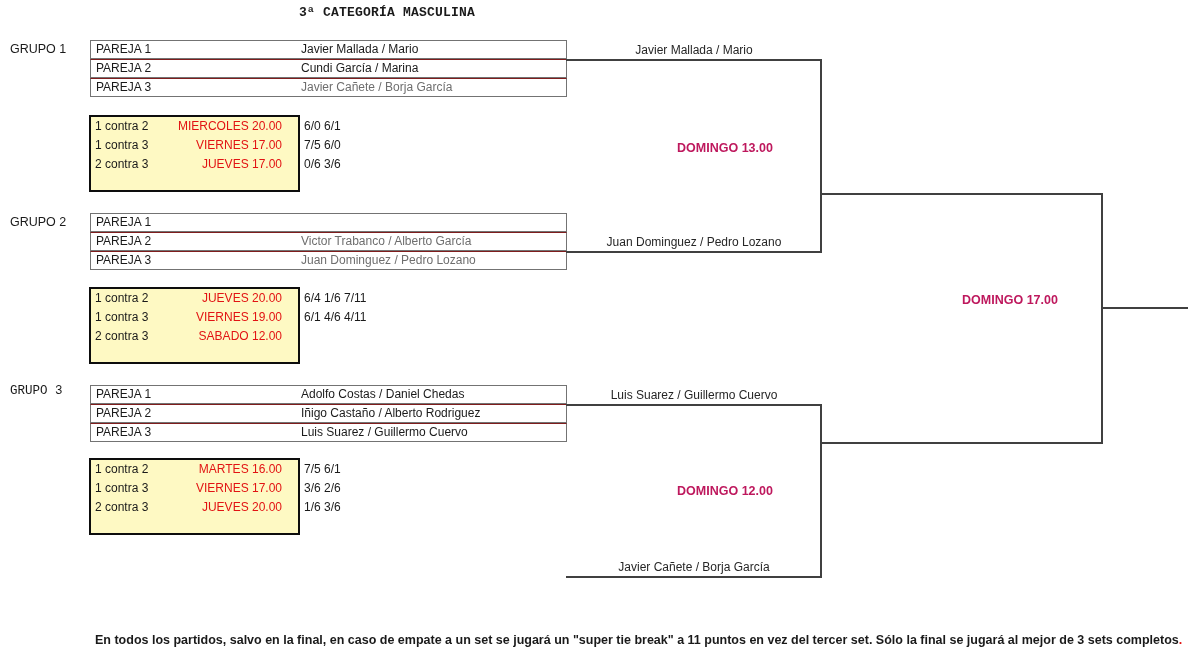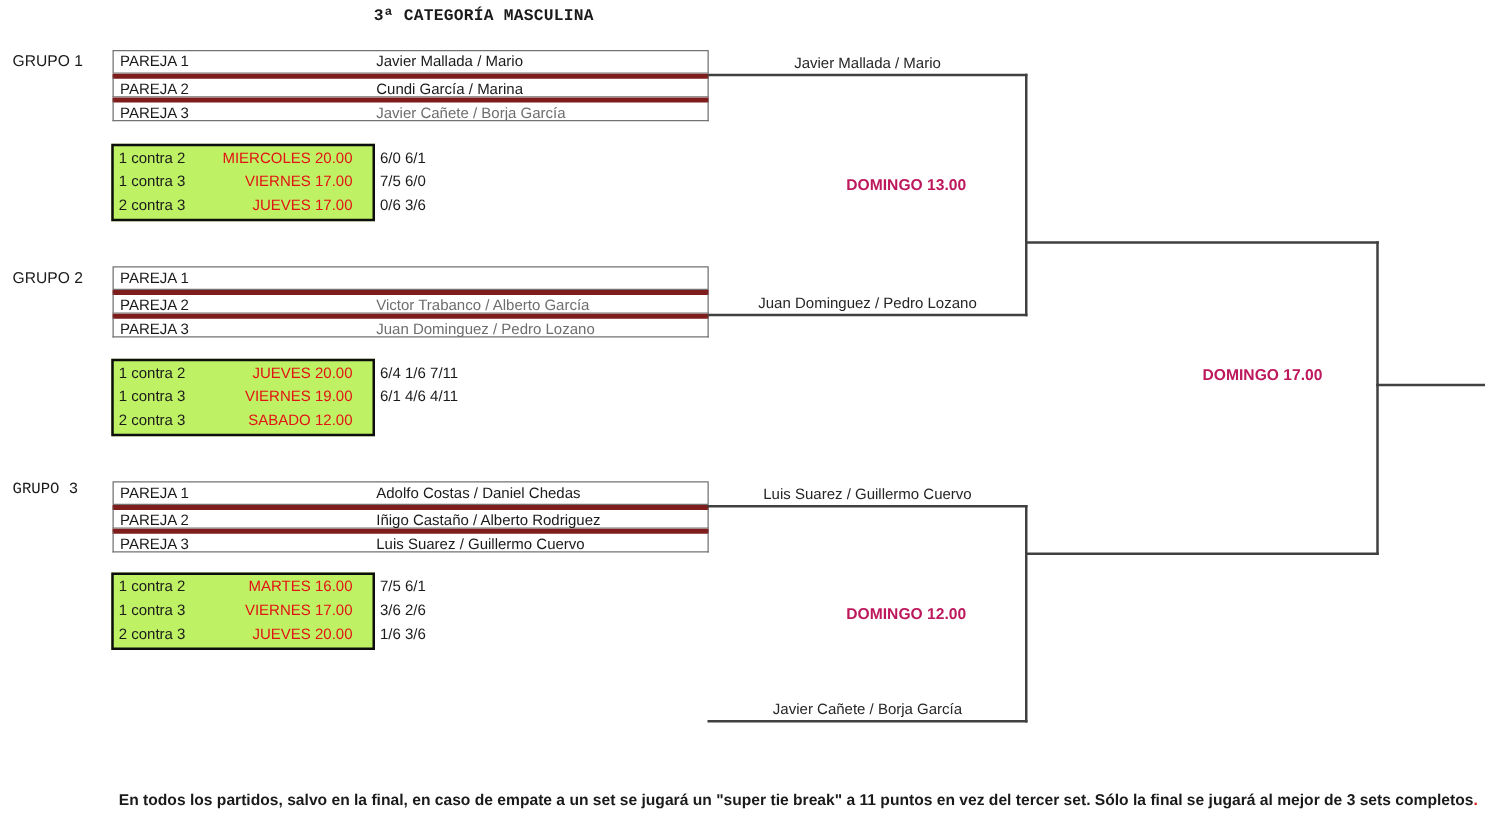--- a/index.html
+++ b/index.html
@@ -5,27 +5,27 @@
   html,body { margin:0; padding:0; background:#ffffff; }
   .sheet { position:relative; width:1200px; height:656px; background:#ffffff;
            font-family:"Liberation Sans", sans-serif; color:#1a1a1a; overflow:hidden; }
 
   .title { position:absolute; left:299px; top:5px; font-size:13px; font-weight:bold; letter-spacing:.2px;font-family:Liberation Mono, monospace; }
 
   .group-label { position:absolute; left:10px; font-size:12.5px; }
 
   .pairs-table { position:absolute; left:90px; width:477px; }
   .pair-row { height:19px; border:1px solid #737373; box-sizing:border-box; position:relative; background:#fff; }
-  .pair-row + .pair-row { border-top:4px solid #7f1d1d; }
+  .pair-row + .pair-row { border-top:1px solid #7f1d1d; }
   .pair-label { position:absolute; left:5px; top:0; line-height:17px; font-size:12px; }
   .pair-name  { position:absolute; left:210px; top:0; line-height:17px; font-size:12px; }
   .muted { color:#6e6e6e; }
 
-  .sched-box { position:absolute; left:89px; width:211px; height:62px;
-               border:2.5px solid #0d0d0d; box-sizing:border-box; background:#bef264; }
+  .sched-box { position:absolute; left:89px; width:211px; height:77px;
+               border:2.5px solid #0d0d0d; box-sizing:border-box; background:#fef9c3; }
   .sched-row { position:relative; height:19px; line-height:19px; font-size:12px; }
   .sched-pairing { position:absolute; left:4px; }
   .sched-time { position:absolute; right:16px; font-weight:normal; color:#e21313; }
 
   .scores { position:absolute; left:304px; }
   .score-line { height:19px; line-height:19px; font-size:12px; font-weight:normal; white-space:nowrap; }
 
   .bl { position:absolute; background:#404040; }
 
   .b-name { position:absolute; left:566px; width:256px; text-align:center; font-size:12px; color:#262626; white-space:nowrap; }

